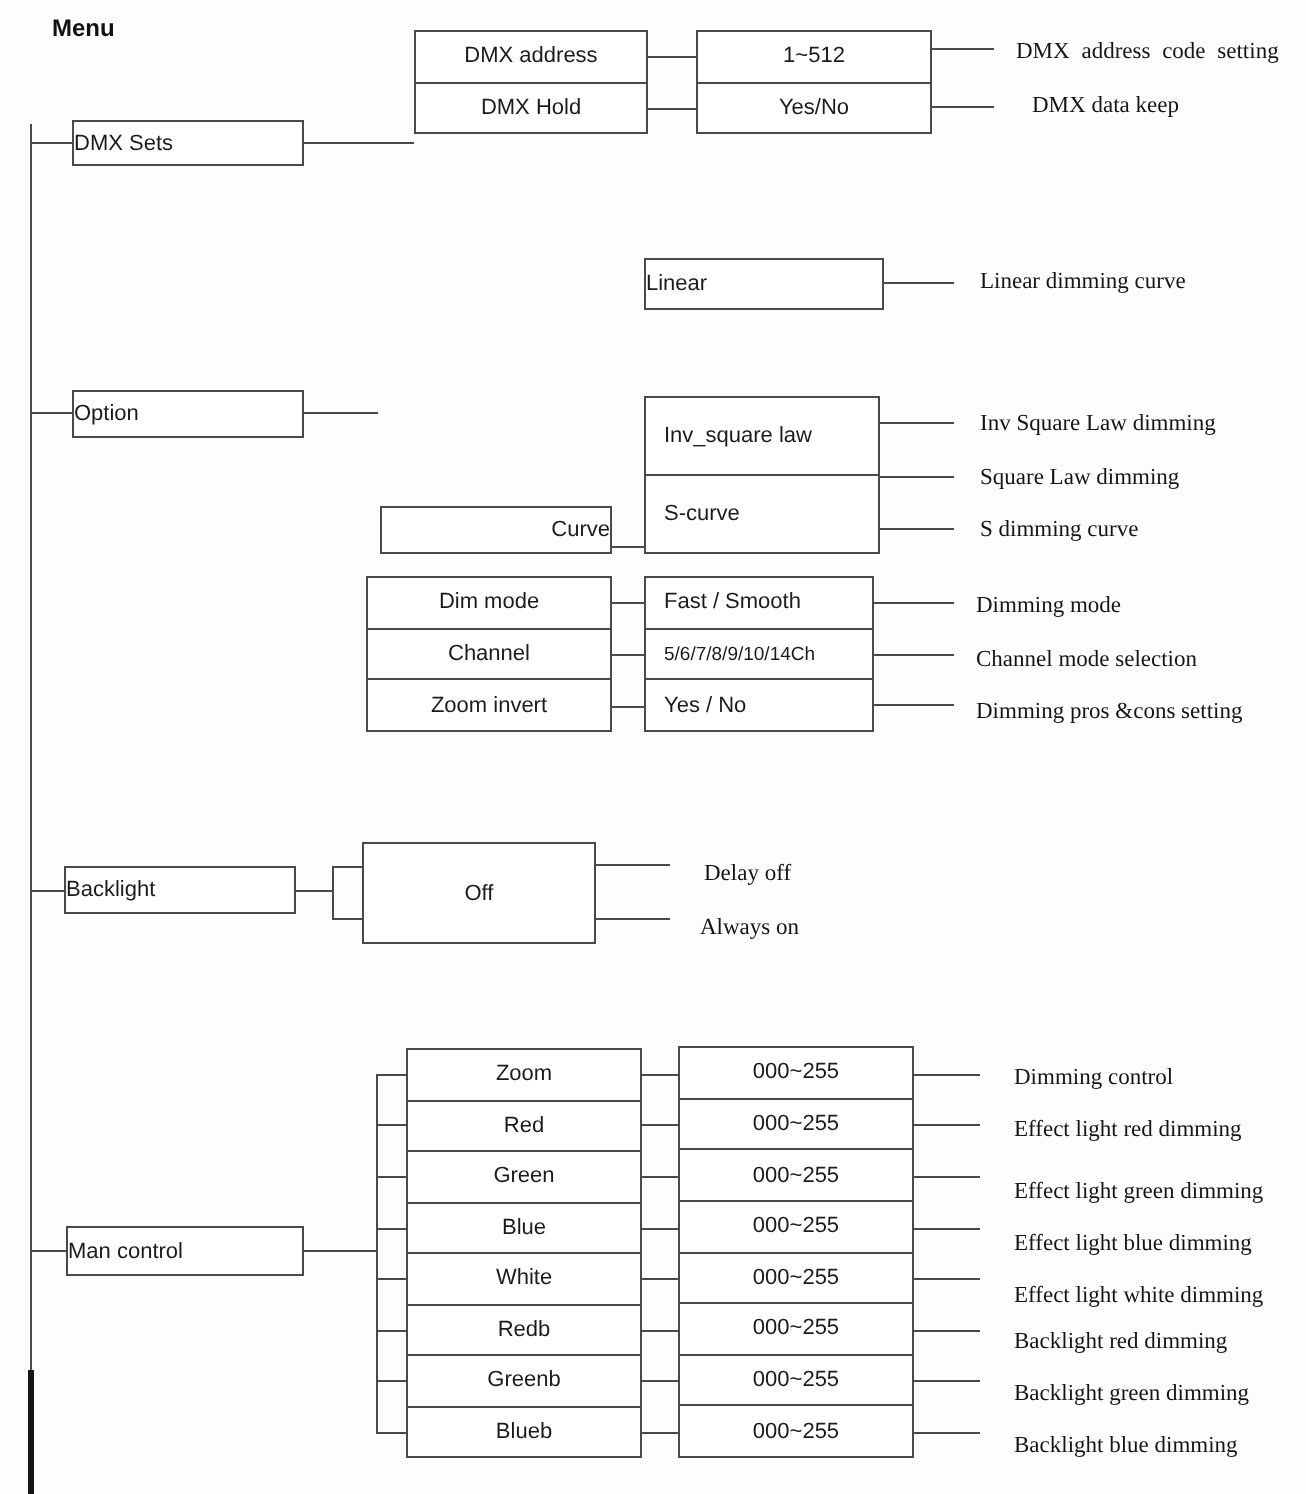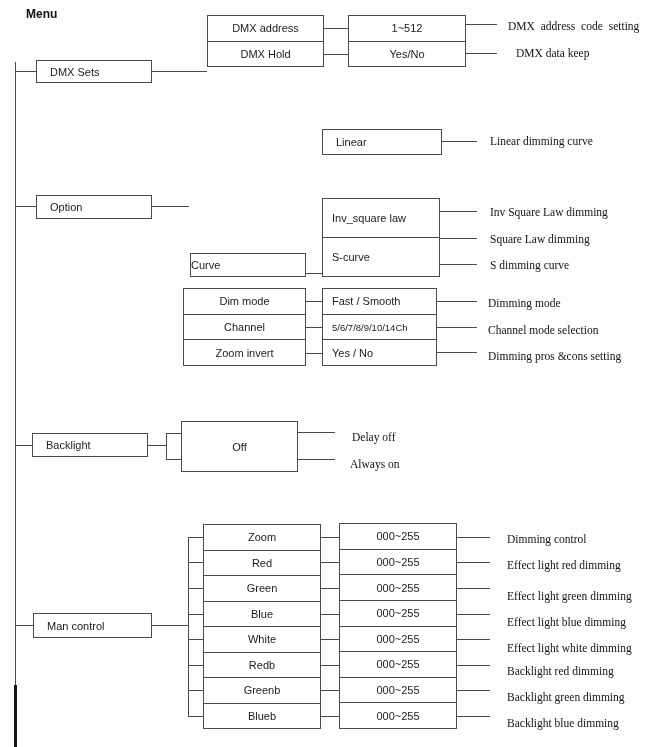--- a/index.html
+++ b/index.html
@@ -4,22 +4,22 @@
 <style>
   html,body{margin:0;padding:0;background:#ffffff;}
   #page{position:relative;width:653px;height:747px;background:#fdfdfd;overflow:hidden;
         font-family:"Liberation Sans",sans-serif;}
   .menu-title{position:absolute;font:bold 12px "Liberation Sans",sans-serif;color:#111;}
   .hl{position:absolute;height:0;border-top:1.4px solid #4a4a4a;}
   .vl{position:absolute;width:0;border-left:1.5px solid #4a4a4a;}
   .vl.thick{border-left:3px solid #151515;}
   .box{position:absolute;background:#fff;border:1.4px solid #4a4a4a;box-sizing:border-box;
        display:flex;align-items:center;font-size:11px;color:#1b1b1b;}
-  .box.c{justify-content:flex-start;}
-  .box.l{padding-left:13px;}
+  .box.c{justify-content:flex-end;}
+  .box.l{padding-left:0;}
   .stack{position:absolute;background:#fff;border:1.4px solid #4a4a4a;box-sizing:border-box;
          display:flex;flex-direction:column;}
   .stack .row{flex:1;display:flex;align-items:center;font-size:11px;color:#1b1b1b;}
   .stack .row + .row{border-top:1.4px solid #4a4a4a;}
   .stack.c .row{justify-content:center;}
   .stack.l .row{padding-left:9px;}
   .row.small{font-size:9.5px;text-align:right;}
   .desc{position:absolute;font-family:"Liberation Serif",serif;font-size:11.5px;
         line-height:14px;color:#141414;white-space:nowrap;}
 </style>

